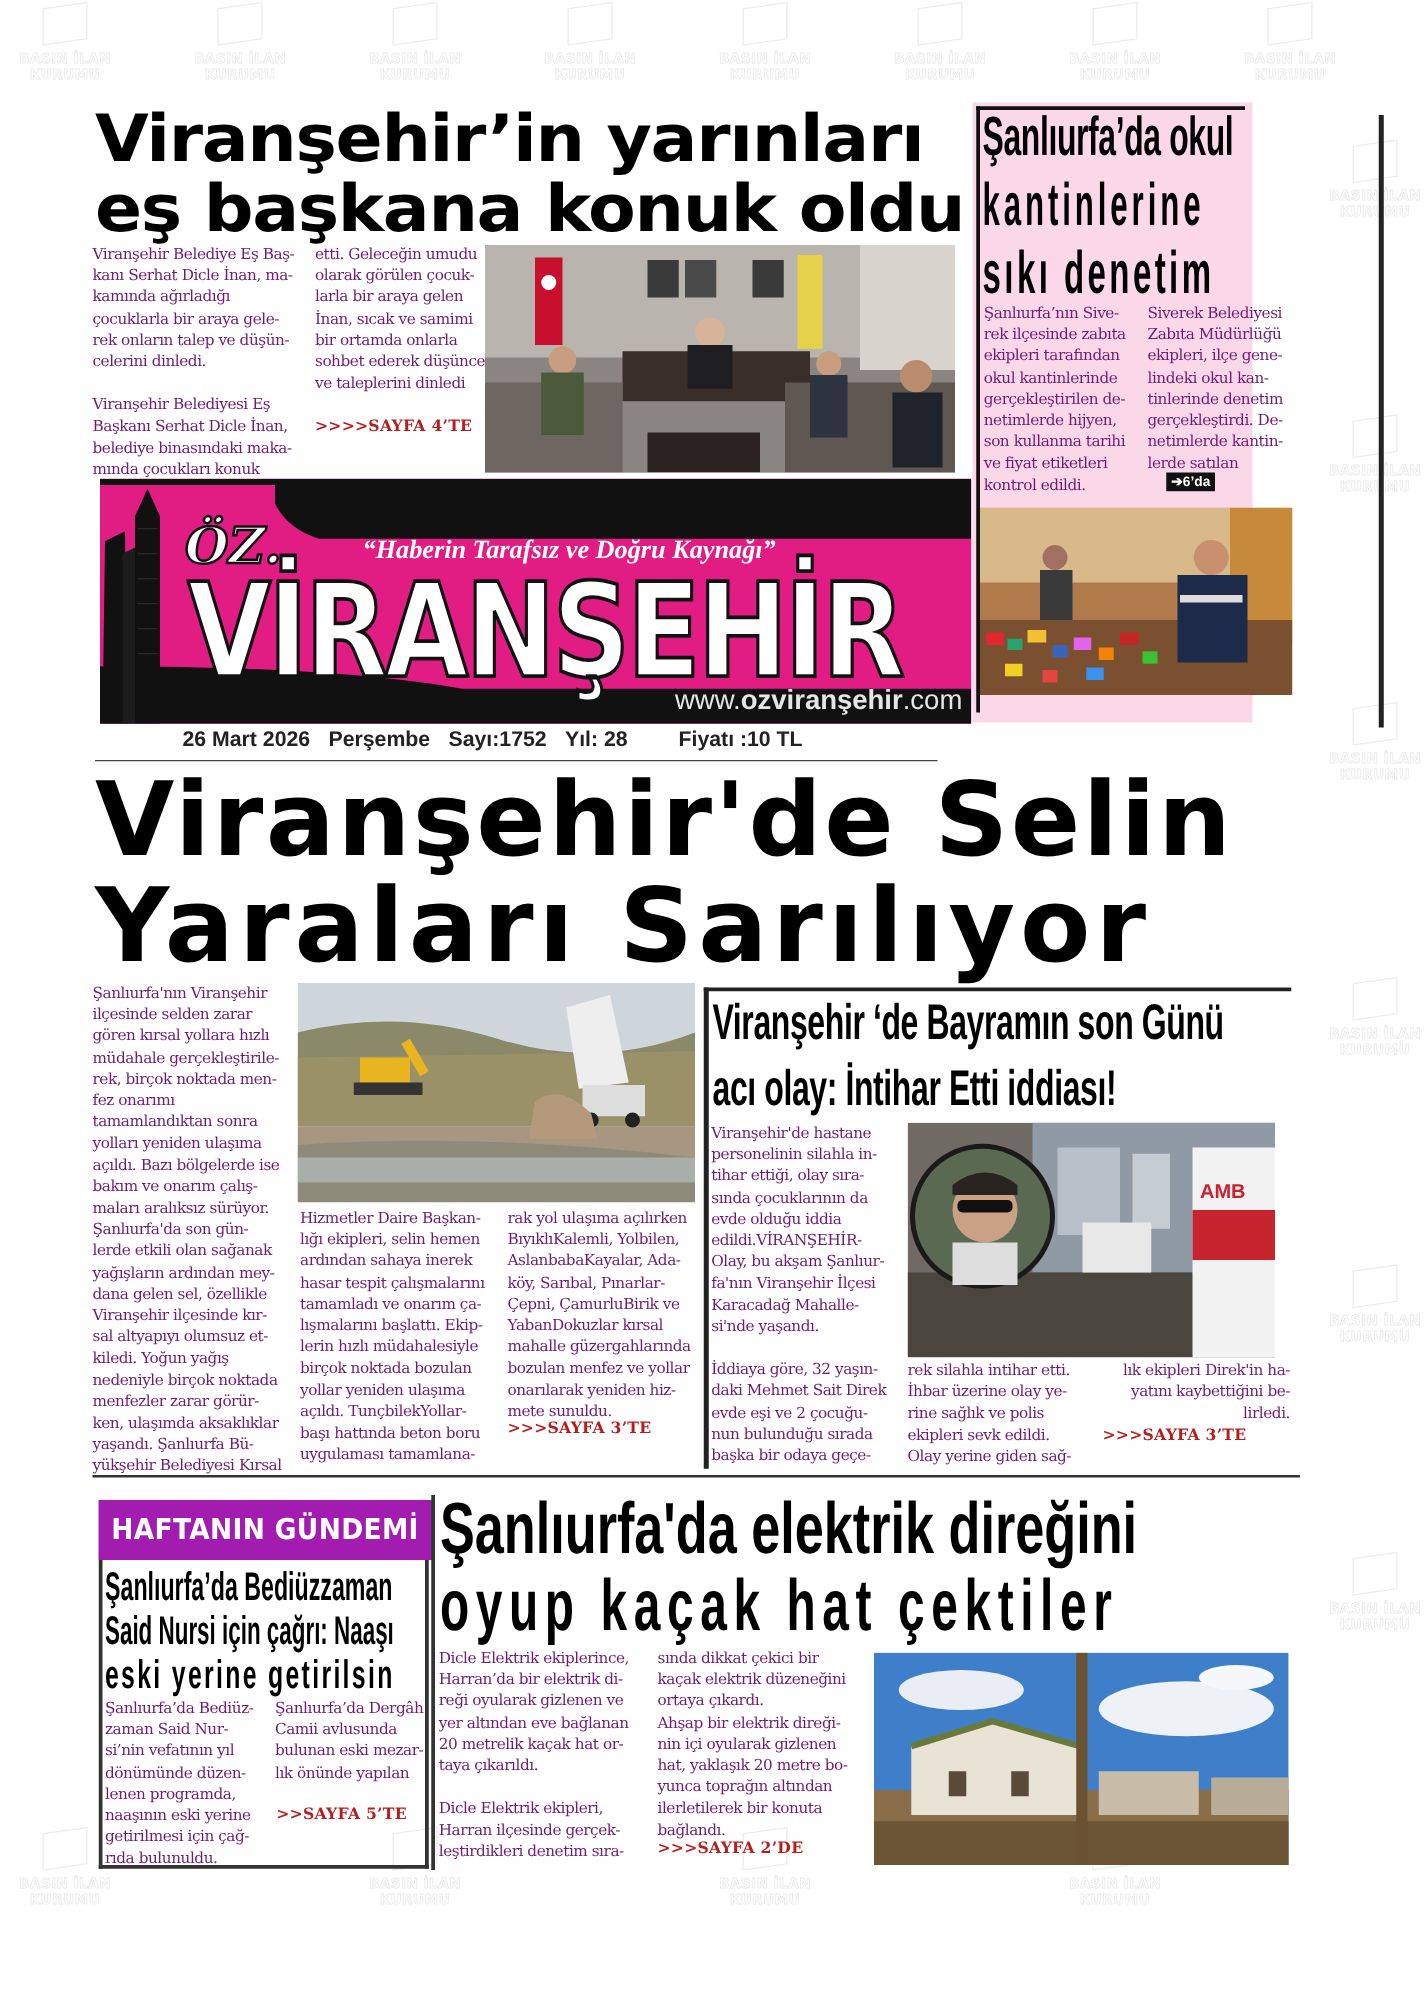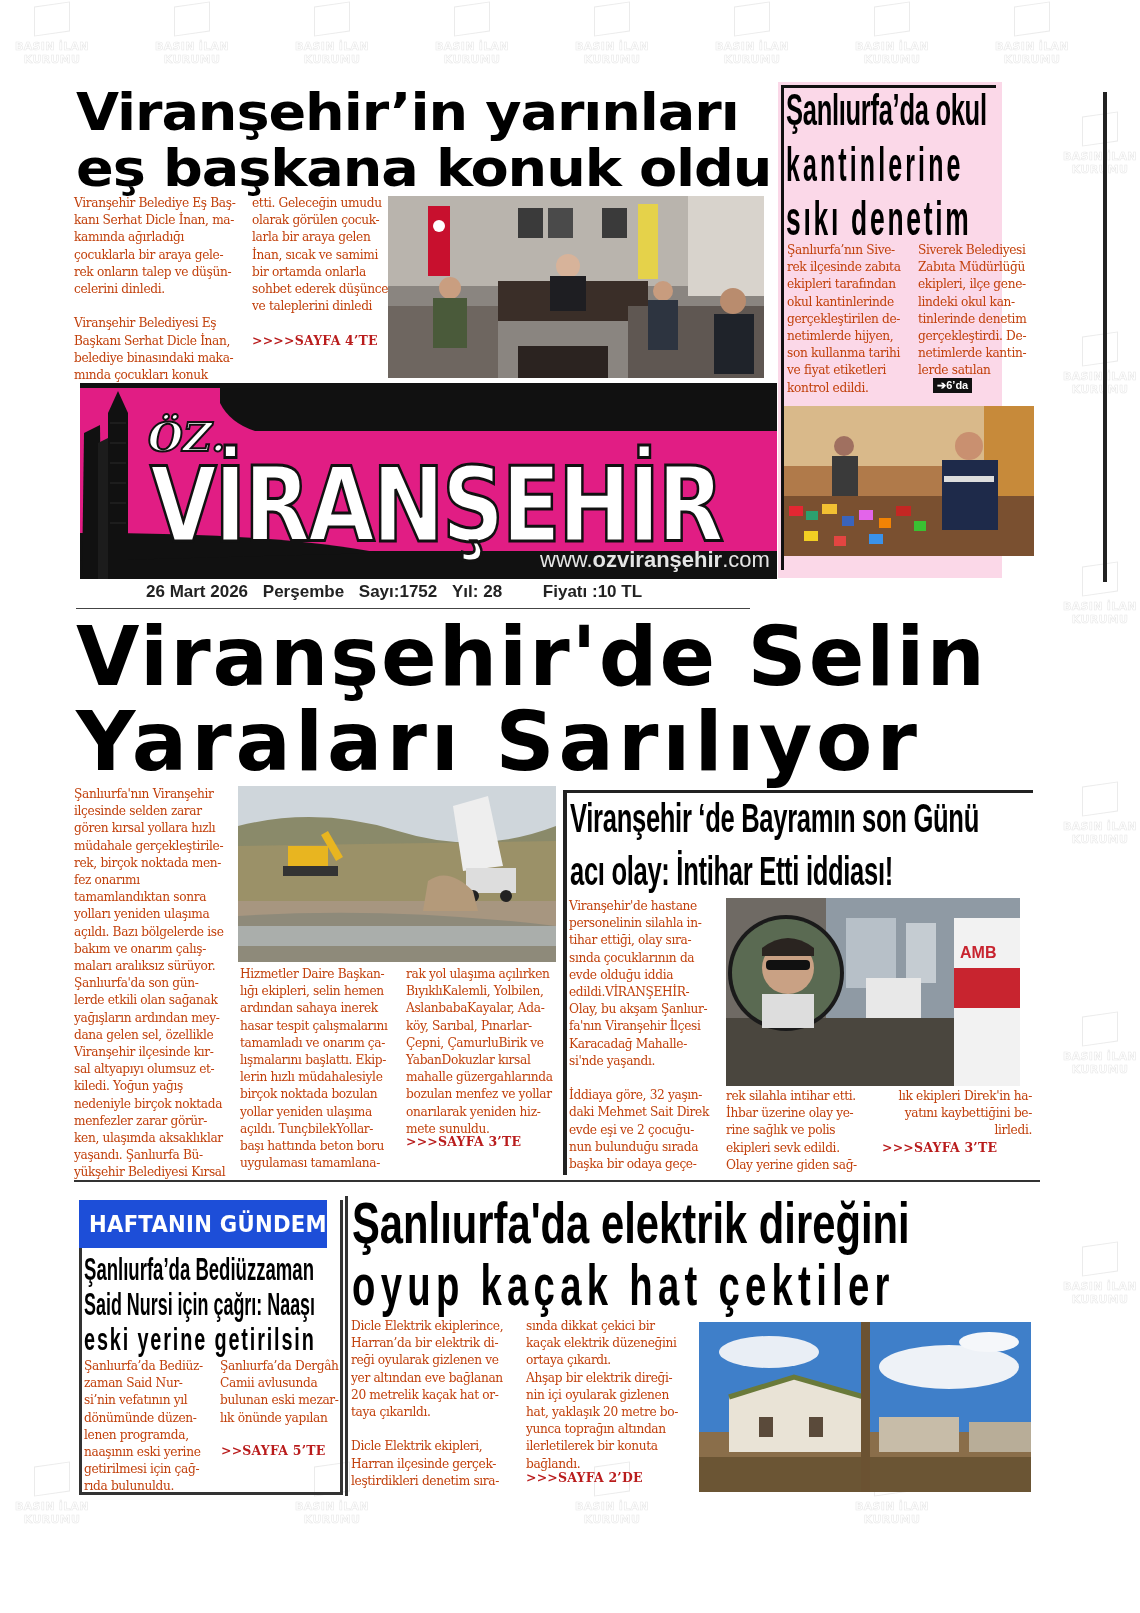--- a/index.html
+++ b/index.html
@@ -1,20 +1,20 @@
 <!DOCTYPE html>
 <html><head>
 <meta charset="utf-8">
 <style>
   * { box-sizing: border-box; margin: 0; padding: 0; }
   html, body { width: 1140px; height: 1613px; background: #ffffff; overflow: hidden; }
   body { position: relative; font-family: "DejaVu Serif", serif; color: #1a1a1a; }
 
   .abs { position: absolute; }
-  .body-text { font-family: "DejaVu Serif", serif; font-size: 12.2px; line-height: 17.2px; color: #c2410c; white-space: pre-line; letter-spacing: -0.35px; }
+  .body-text { font-family: "DejaVu Serif", serif; font-size: 12.2px; line-height: 17.2px; color: #701a75; white-space: pre-line; letter-spacing: -0.35px; }
   .ref { font-family: "DejaVu Serif", serif; font-weight: bold; font-size: 12.5px; color: #b91c1c; letter-spacing: 0.2px; }
 
   .hl-black { font-family: "DejaVu Sans", sans-serif; font-weight: 900; color: #000; letter-spacing: -1px; white-space: nowrap; transform-origin: left top; }
   .hl-condensed { font-family: "Liberation Sans", sans-serif; font-weight: bold; color: #000; white-space: nowrap; transform-origin: left top; }
 
   
   .wm { position: absolute; width: 80px; height: 70px; opacity: 0.28; pointer-events: none; }
   .wm .box { position: absolute; left: 22px; top: 4px; width: 36px; height: 30px; border: 1.5px solid #bbb; border-top-width: 1px; transform: skewY(-8deg); }
   .wm .t { position: absolute; left: 0; width: 80px; text-align: center; font-family: "DejaVu Sans", sans-serif; font-weight: bold; font-size: 11px; color: #fff; -webkit-text-stroke: 0.6px #aaa; letter-spacing: 0.3px; }
   .wm .t1 { top: 40px; } .wm .t2 { top: 53px; }
@@ -246,20 +246,21 @@
     <g stroke="#444" stroke-width="0.5">
       <line x1="30" y1="40" x2="46" y2="40"></line>
         <line x1="30" y1="60" x2="46" y2="60"></line>
         <line x1="30" y1="80" x2="46" y2="80"></line>
         <line x1="30" y1="100" x2="46" y2="100"></line>
         <line x1="30" y1="120" x2="46" y2="120"></line>
         <line x1="30" y1="140" x2="46" y2="140"></line>
     </g>
   </svg>
   <div class="abs" style="left:68px;top:30px;font-family:'DejaVu Serif',serif;font-style:italic;font-weight:bold;font-size:40px;color:#ffffff;-webkit-text-stroke:2px #111;">ÖZ.</div>
+  <div class="abs" style="left:210px;top:44px;font-family:'Liberation Serif',serif;font-style:italic;font-weight:bold;font-size:21px;color:#fff;white-space:nowrap;">“Haberin Tarafsız ve Doğru Kaynağı”</div>
   <div class="abs" style="left:70px;top:70px;font-family:'DejaVu Sans',sans-serif;font-weight:bold;font-size:104px;line-height:104px;color:#fff;-webkit-text-stroke:3px #111;letter-spacing:-3px;transform:scaleX(0.83);transform-origin:left top;white-space:nowrap;">VİRANŞEHİR</div>
   <div class="abs" style="left:460px;top:164px;font-family:'Liberation Sans',sans-serif;font-size:22px;color:#e5e5e5;white-space:nowrap;">
     <span>www.</span><span style="font-weight:bold;">ozviranşehir</span><span>.com</span>
   </div>
 </header>
 
 <div class="abs" style="left:146px;top:582px;width:600px;height:22px;font-family:'Liberation Sans',sans-serif;font-weight:bold;font-size:17px;color:#222;white-space:nowrap;">
   <span>26 Mart  2026</span>
   <span style="margin-left:10px;">Perşembe</span>
   <span style="margin-left:10px;">Sayı:1752</span>
@@ -396,21 +397,21 @@
   <div class="abs body-text" style="left:882px;top:1088px;width:150px;text-align:right;">lık ekipleri Direk'in ha-
 yatını kaybettiğini be-
 lirledi.</div>
   <div class="abs ref" style="left:882px;top:1140px;">&gt;&gt;&gt;SAYFA 3’TE</div>
 </section>
 
 <div class="abs" style="left:74px;top:1180px;width:966px;height:2px;background:#333;"></div>
 
 <section>
   <div class="abs" style="left:79px;top:1200px;width:264px;height:295px;border:3px solid #333;border-top:none;"></div>
-  <div class="abs" style="left:79px;top:1200px;width:248px;height:48px;background:#1d4ed8;">
+  <div class="abs" style="left:79px;top:1200px;width:269px;height:48px;background:#a21caf;">
     <div style="position:absolute;left:10px;top:11px;font-family:'DejaVu Sans',sans-serif;font-weight:bold;font-size:23px;color:#fff;white-space:nowrap;letter-spacing:0.3px;transform:scaleX(0.92);transform-origin:left top;">HAFTANIN GÜNDEMİ</div>
   </div>
   <div class="abs hl-condensed" style="left:84px;top:1252px;font-size:32px;line-height:34px;transform:scaleX(0.58);">Şanlıurfa’da Bediüzzaman</div>
   <div class="abs hl-condensed" style="left:84px;top:1287px;font-size:32px;line-height:34px;transform:scaleX(0.56);">Said Nursi için çağrı: Naaşı</div>
   <div class="abs hl-condensed" style="left:84px;top:1322px;font-size:32px;line-height:34px;transform:scaleX(0.62);letter-spacing:3px;">eski yerine getirilsin</div>
   <div class="abs body-text" style="left:84px;top:1358px;width:130px;">Şanlıurfa’da Bediüz-
 zaman Said Nur-
 si’nin vefatının yıl
 dönümünde düzen-
 lenen programda,

